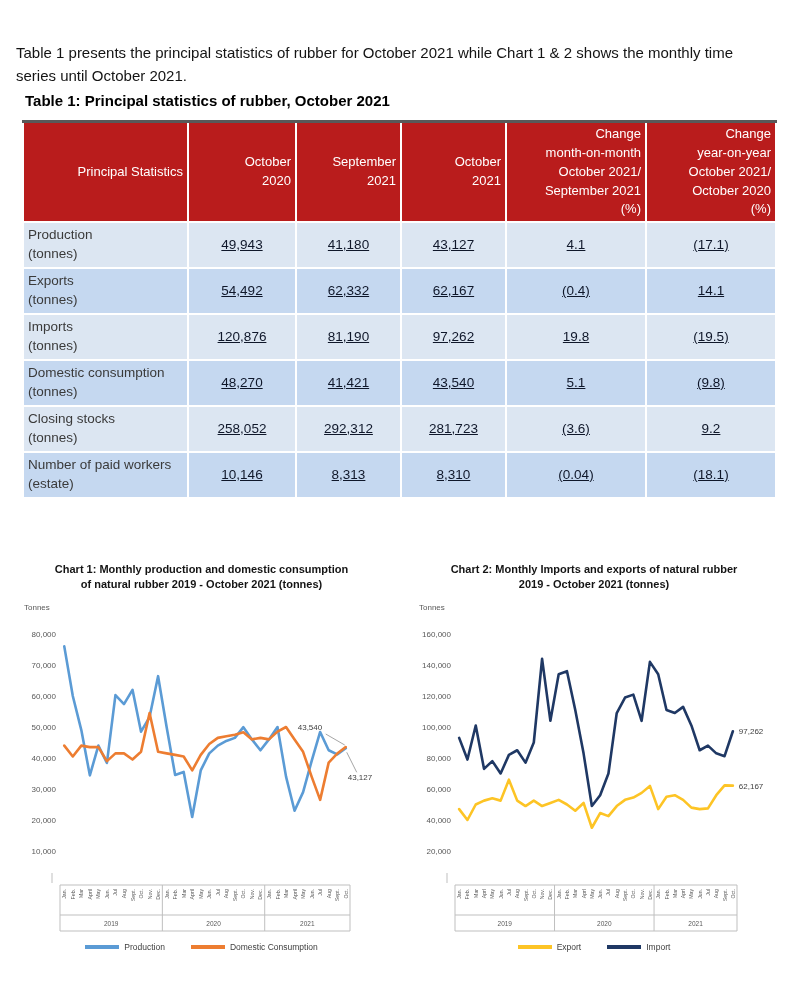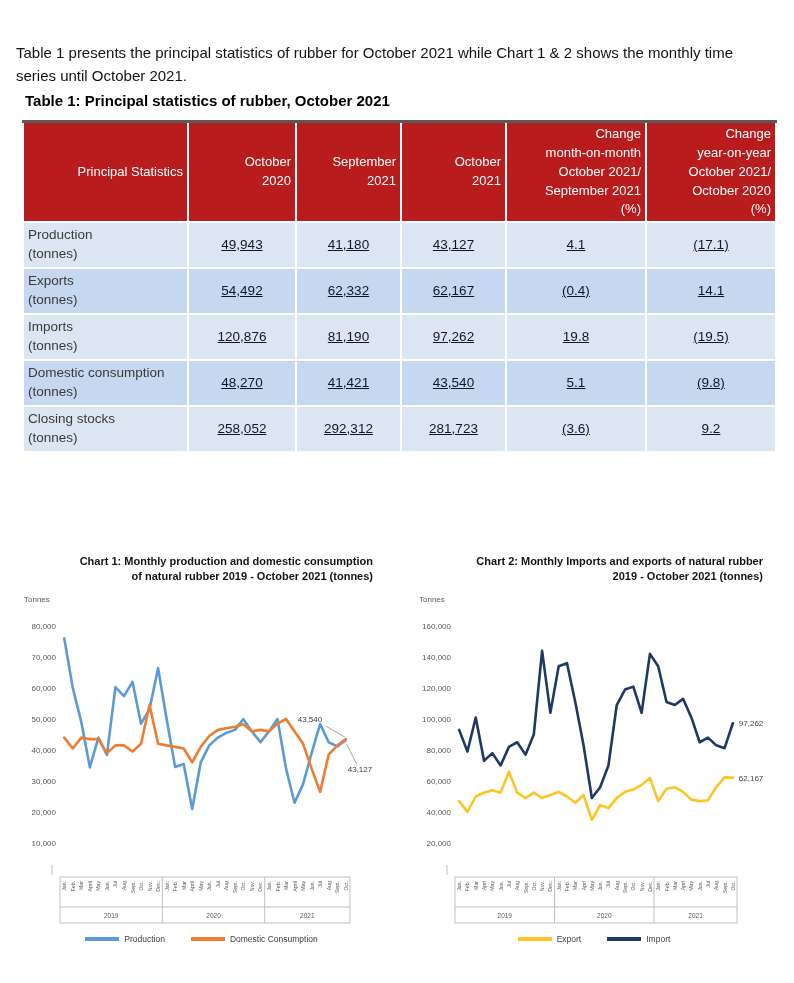--- a/index.html
+++ b/index.html
@@ -29,21 +29,21 @@
     height:40px;padding:2px 4px;border:2px solid #ffffff;
   }
   td.lbl{text-align:left;padding-left:8px;color:#3a3a3a;}
   td.val{text-align:center;color:#0f172a;text-decoration:underline;}
   tr.row-a td{background:#dce6f2;}
   tr.row-b td{background:#c5d8f0;}
   .charts{position:absolute;top:540px;left:4px;display:flex;}
   .chart-block{width:395px;}
   .chart-block.second{width:390px;margin-left:0px;}
   .chart-title{
-    height:32px;margin:14px 26px 2px 26px;text-align:right;
+    height:32px;margin:22px 26px 2px 26px;text-align:center;
     font-size:11px;font-weight:bold;line-height:1.35;white-space:pre-line;color:#141414;
   }
   svg.chart{display:block;margin-left:8px;}
   svg text{font-family:"Liberation Sans",sans-serif;}
   .ax{font-size:8px;fill:#595959;}
   .mo{font-size:5.2px;fill:#595959;}
   .yr{font-size:6.5px;fill:#595959;}
   .ann{font-size:8px;fill:#404040;}
   .grid{stroke:#bfbfbf;stroke-width:1;}
   .lead{stroke:#a6a6a6;stroke-width:1;}
@@ -129,20 +129,29 @@
         <td class="val">(9.8)</td>
       </tr>
       <tr class="row-a">
         <td class="lbl">Closing stocks
 (tonnes)</td>
         <td class="val">258,052</td>
         <td class="val">292,312</td>
         <td class="val">281,723</td>
         <td class="val">(3.6)</td>
         <td class="val">9.2</td>
+      </tr>
+      <tr class="row-b">
+        <td class="lbl">Number of paid workers
+(estate)</td>
+        <td class="val">10,146</td>
+        <td class="val">8,313</td>
+        <td class="val">8,310</td>
+        <td class="val">(0.04)</td>
+        <td class="val">(18.1)</td>
       </tr>
     </tbody>
   </table>
 
   <div class="charts">
     <div class="chart-block">
       <div class="chart-title">Chart 1: Monthly production and domestic consumption
 of natural rubber 2019 - October 2021 (tonnes)</div>
       <svg class="chart" id="chart-svg-0" width="370" height="340" viewBox="0 0 370 340">
           <text x="12" y="14" class="ax">Tonnes</text>

